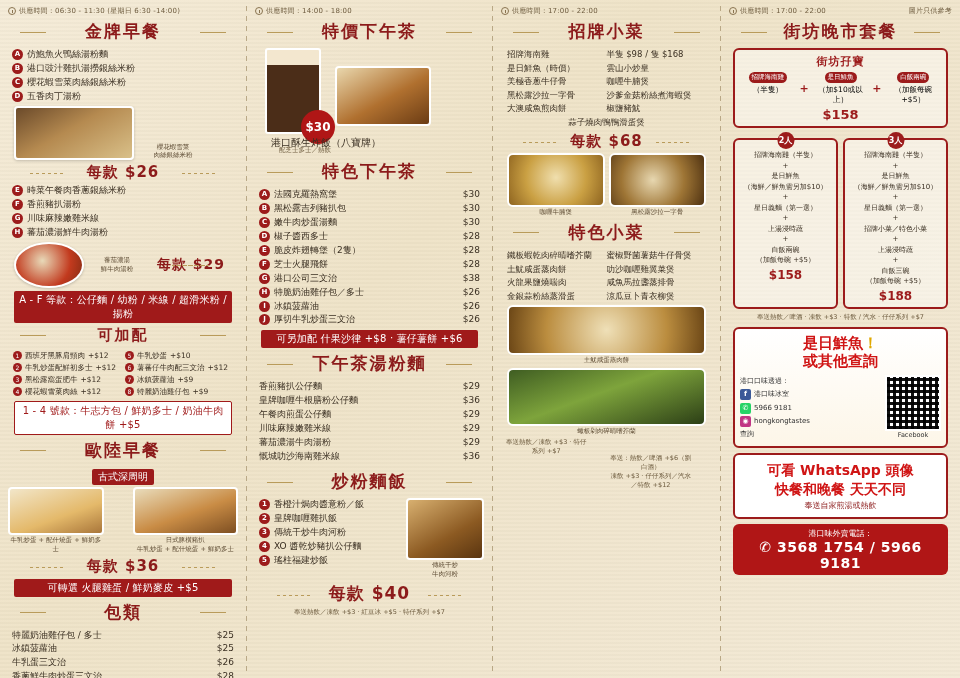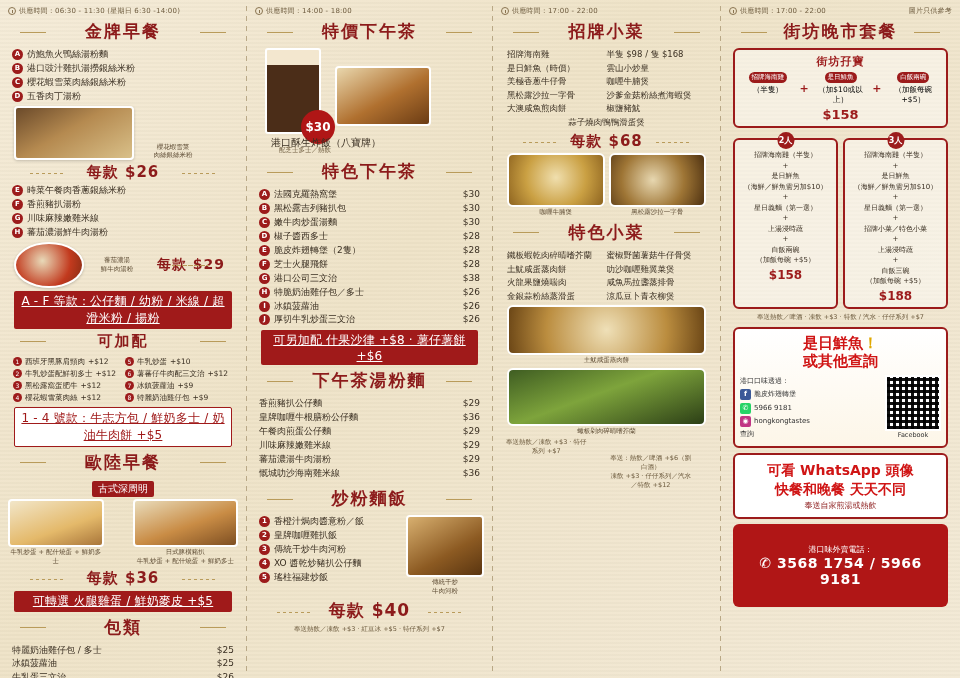--- a/index.html
+++ b/index.html
@@ -76,24 +76,23 @@
     text-align:center; color:#8c1b1b; font-weight:bold; font-size:15px;
     margin:3px 0 2px 0; letter-spacing:1px; position:relative;
   }
   .price-band:before, .price-band:after{
     content:""; position:absolute; top:55%; width:34px;height:1px;
     background: repeating-linear-gradient(90deg,#b99b5a 0 3px, transparent 3px 6px);
   }
   .price-band:before{ left:22px; }
   .price-band:after{ right:22px; }
   .note-red {
-    background:#a01a1a; color:#fff; font-size:12px; text-align:center;
+    background:#a01a1a; color:#fff; font-size:10px; text-align:center;
     padding:2px 3px; border-radius:2px; margin:3px 6px;
     letter-spacing:.2px;
-    text-decoration:underline;
   }
   .note-red.outline {
     background:#fff; color:#a01a1a; border:1px solid #a01a1a;
   }
   .small-note { font-size:6.5px; color:#6d5b3e; text-align:center; margin:3px 4px 2px; }
   .photo {
     border-radius:4px; background:#c8b391; overflow:hidden; position:relative;
   }
   .cap { font-size:6.5px; color:#5d4b33; text-align:center; line-height:1.3; }
   .addons {
@@ -158,21 +157,21 @@
     border:2px solid #fff;
   }
   .qr-cap { font-size:6.5px; text-align:center; color:#333; }
   .wa-box {
     margin:5px 4px; border:2px solid #9c1b1b; border-radius:6px; background:#fff;
     padding:6px 5px; text-align:center;
   }
   .wa-box .l1 { color:#d01515; font-weight:bold; font-size:14px; line-height:1.3; }
   .wa-box .l2 { color:#8c1b1b; font-size:8px; margin-top:2px; }
   .tel-box {
-    margin:4px; background:#b01616; border-radius:6px; color:#fff; padding:20px 6px; text-align:center;
+    margin:4px; background:#b01616; border-radius:6px; color:#fff; padding:4px 6px; text-align:center;
   }
   .tel-box .lbl { font-size:8px; }
   .tel-box .num { font-size:14px; font-weight:bold; letter-spacing:.5px; }
   .thirty {
     position:absolute; width:34px;height:34px;border-radius:50%;
     background:#b01616; color:#fff; font-weight:bold; font-size:12px;
     text-align:center; line-height:34px;
   }
   .plate-cap { font-size:6.5px; color:#5d4b33; text-align:center; margin-top:1px; }
   .tag-ribbon {
@@ -662,21 +661,21 @@
     <div class="fresh-box">
       <div class="fresh-title">
         <div><span>是日鮮魚</span><span class="ex">！</span></div>
         <div><span>或其他查詢</span></div>
       </div>
       <div class="social">
         <div class="left">
           <div>港口口味透過：</div>
           <div class="soc-row">
             <span class="soc-ic fb">f</span>
-            <span>脆皮炸翅轉堡</span>
+            <span>港口味冰室</span>
           </div>
           <div class="soc-row">
             <span class="soc-ic wa">✆</span>
             <span>5966 9181</span>
           </div>
           <div class="soc-row">
             <span class="soc-ic ig">◉</span>
             <span>hongkongtastes</span>
           </div>
           <div>查詢</div>

